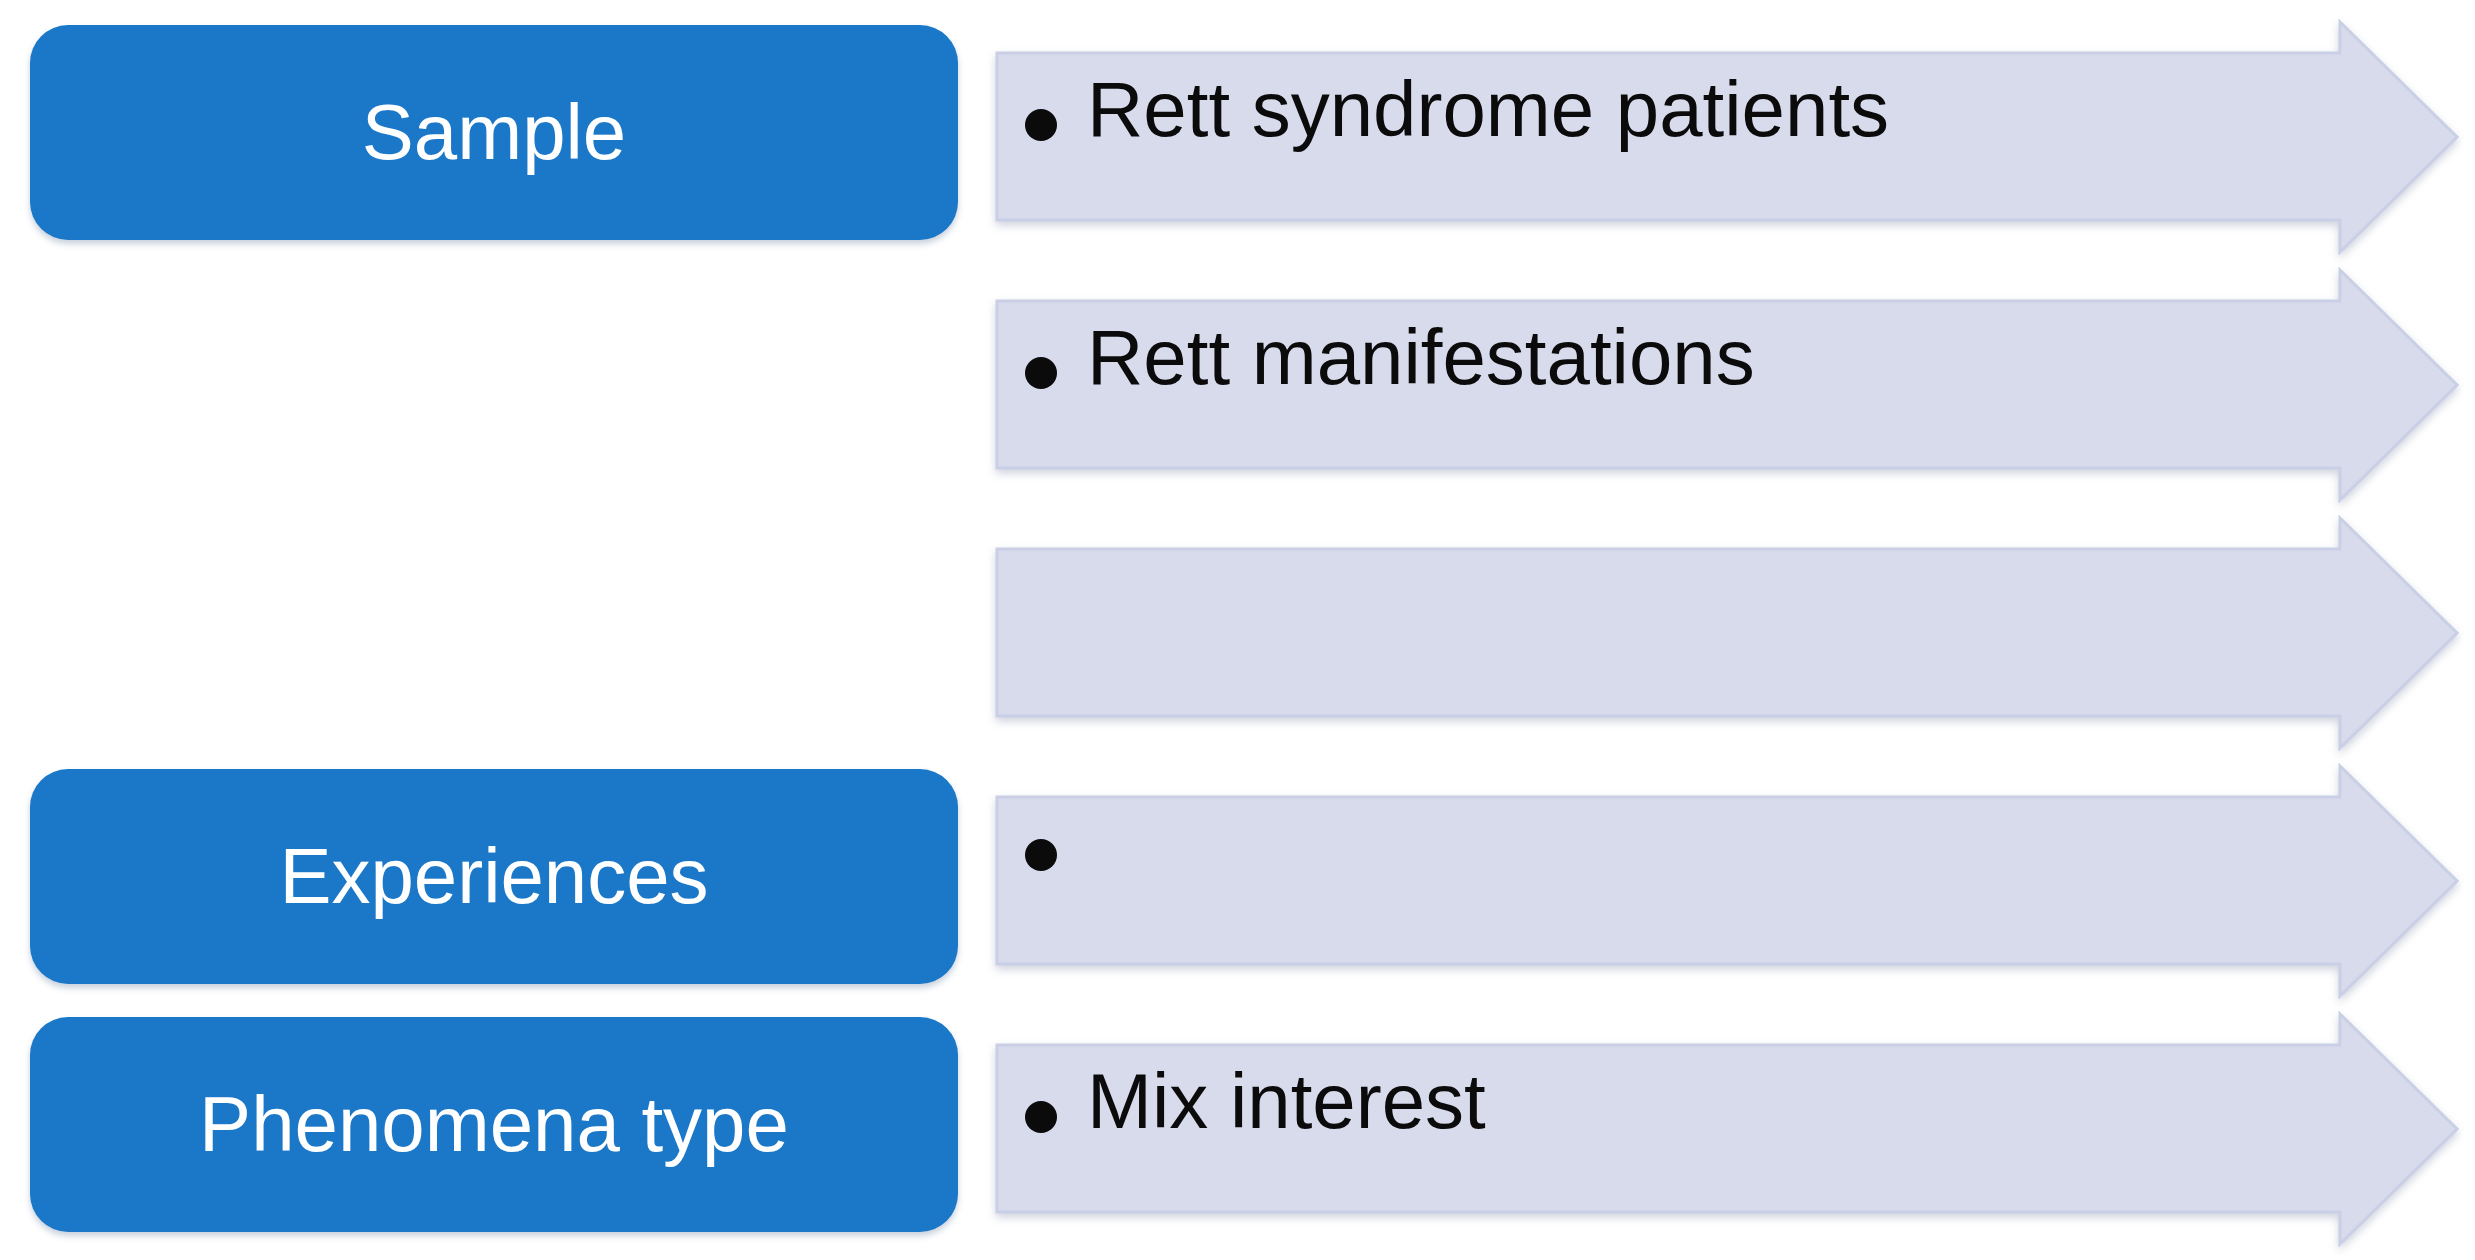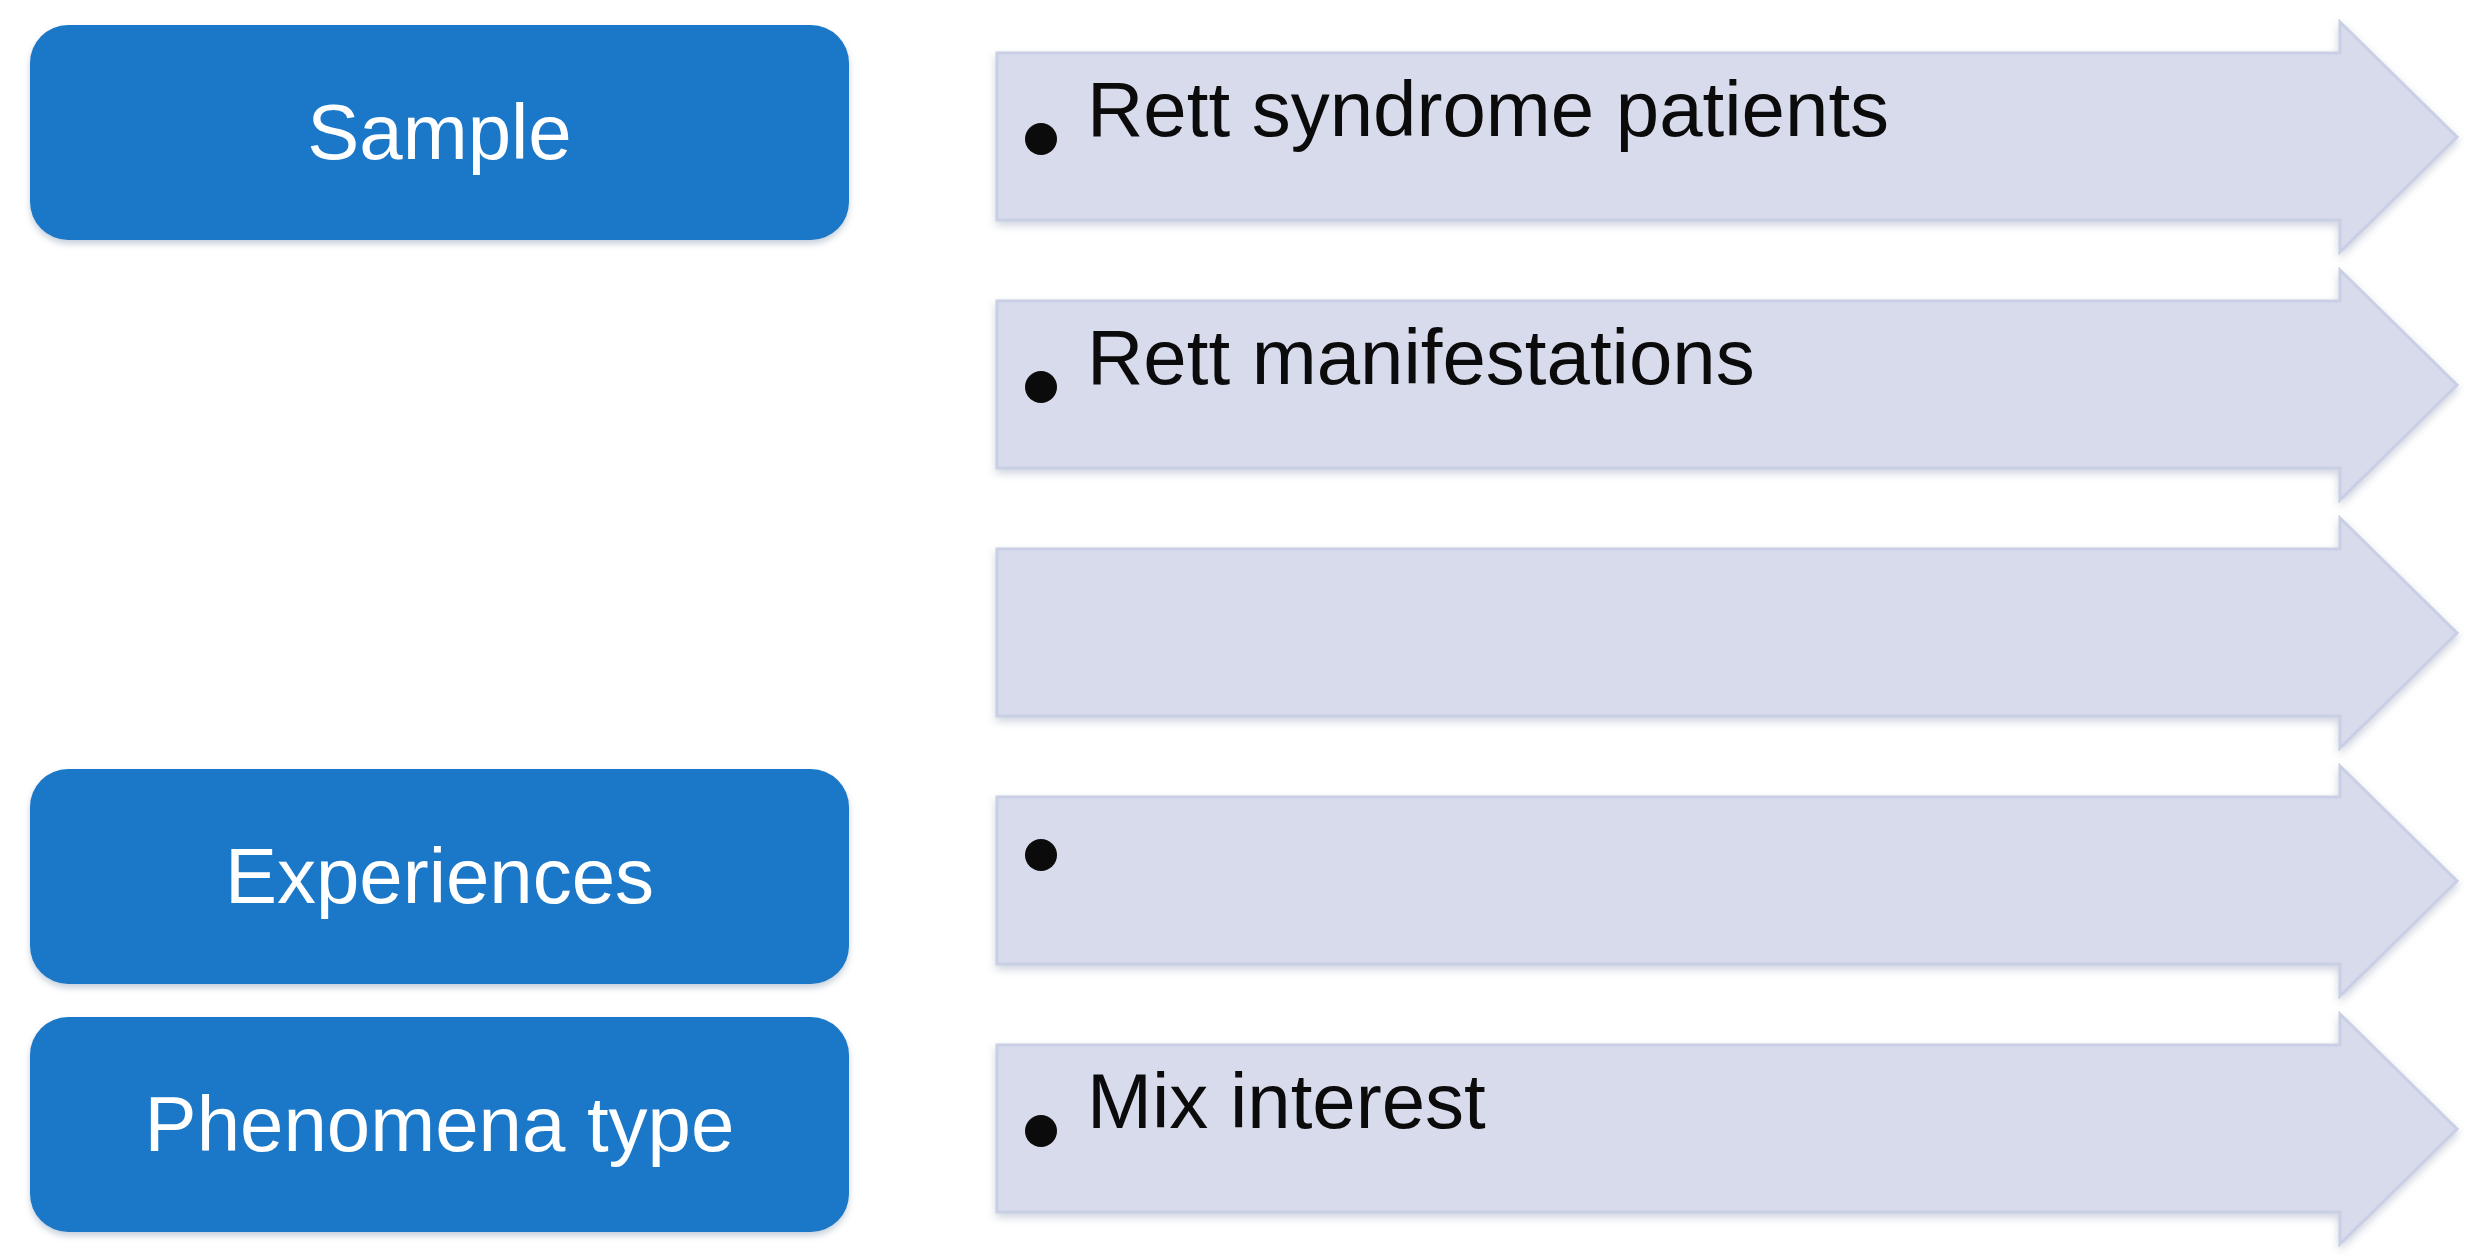--- a/index.html
+++ b/index.html
@@ -30,21 +30,21 @@
     fill:var(--arrow-fill);
     stroke:var(--arrow-stroke);
     stroke-width:3;
     stroke-linejoin:miter;
   }
 
   .stage-box{
     position:absolute;
     left:30px;
     top:0;
-    width:819px;
+    width:928px;
     height:215px;
     background:var(--box-fill);
     border-radius:38px;
     display:flex;
     align-items:center;
     justify-content:center;
     box-shadow:0 4px 6px rgba(40,70,120,0.25);
   }
   .stage-label{
     color:var(--box-text);
@@ -53,21 +53,21 @@
     text-align:center;
     white-space:nowrap;
   }
 
   .bullet-line{
     position:absolute;
     left:1025px;
     top:40px;
     width:1330px;
     display:flex;
-    align-items:flex-end;
+    align-items:center;
     gap:30px;
   }
   .bullet-marker{
     flex:0 0 auto;
     width:32px;
     height:32px;
     margin-top:30px;
     border-radius:50%;
     background:var(--bullet-text);
   }

